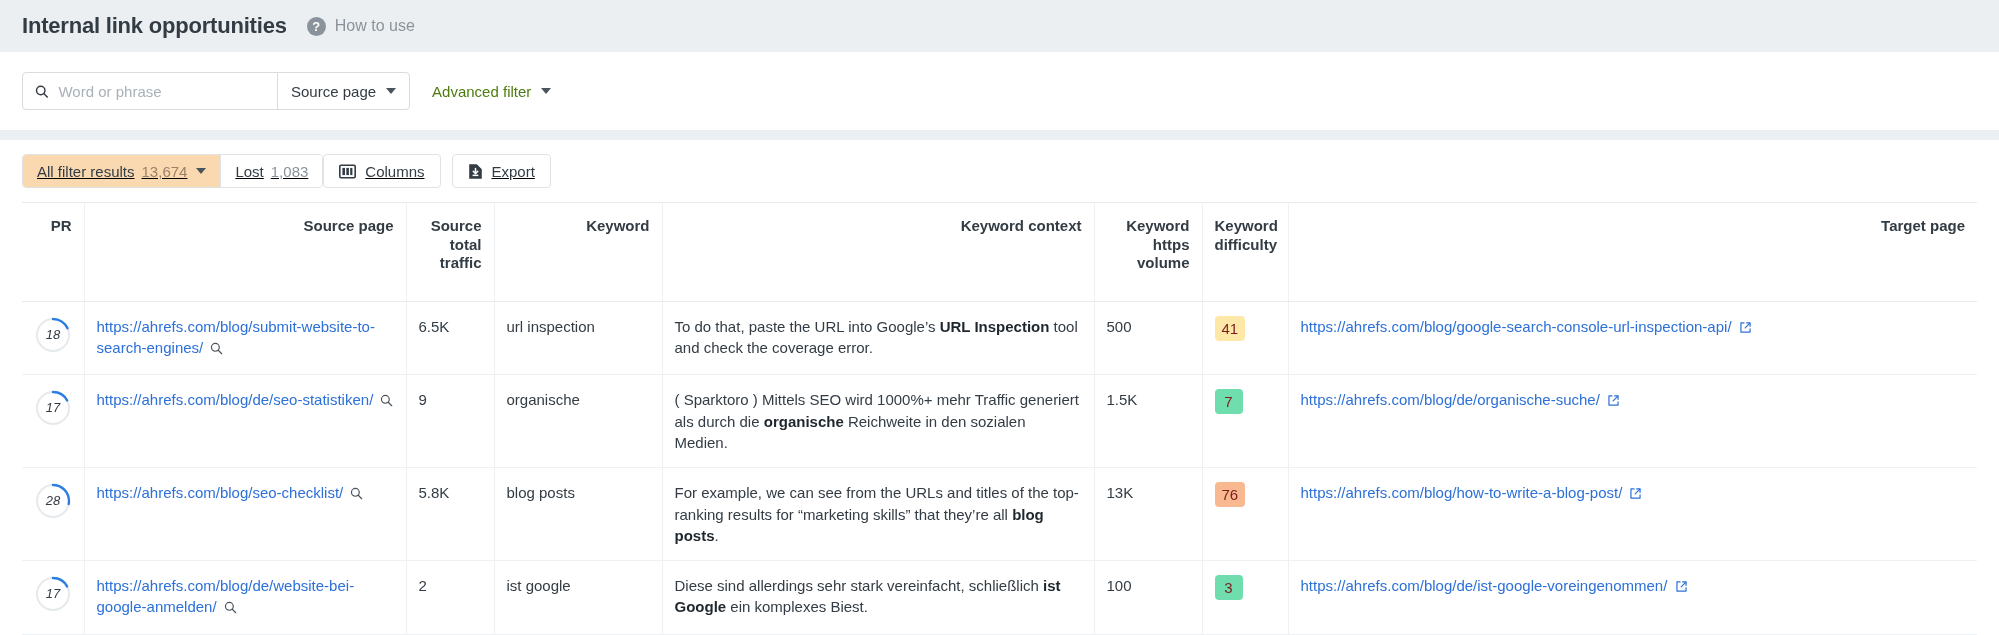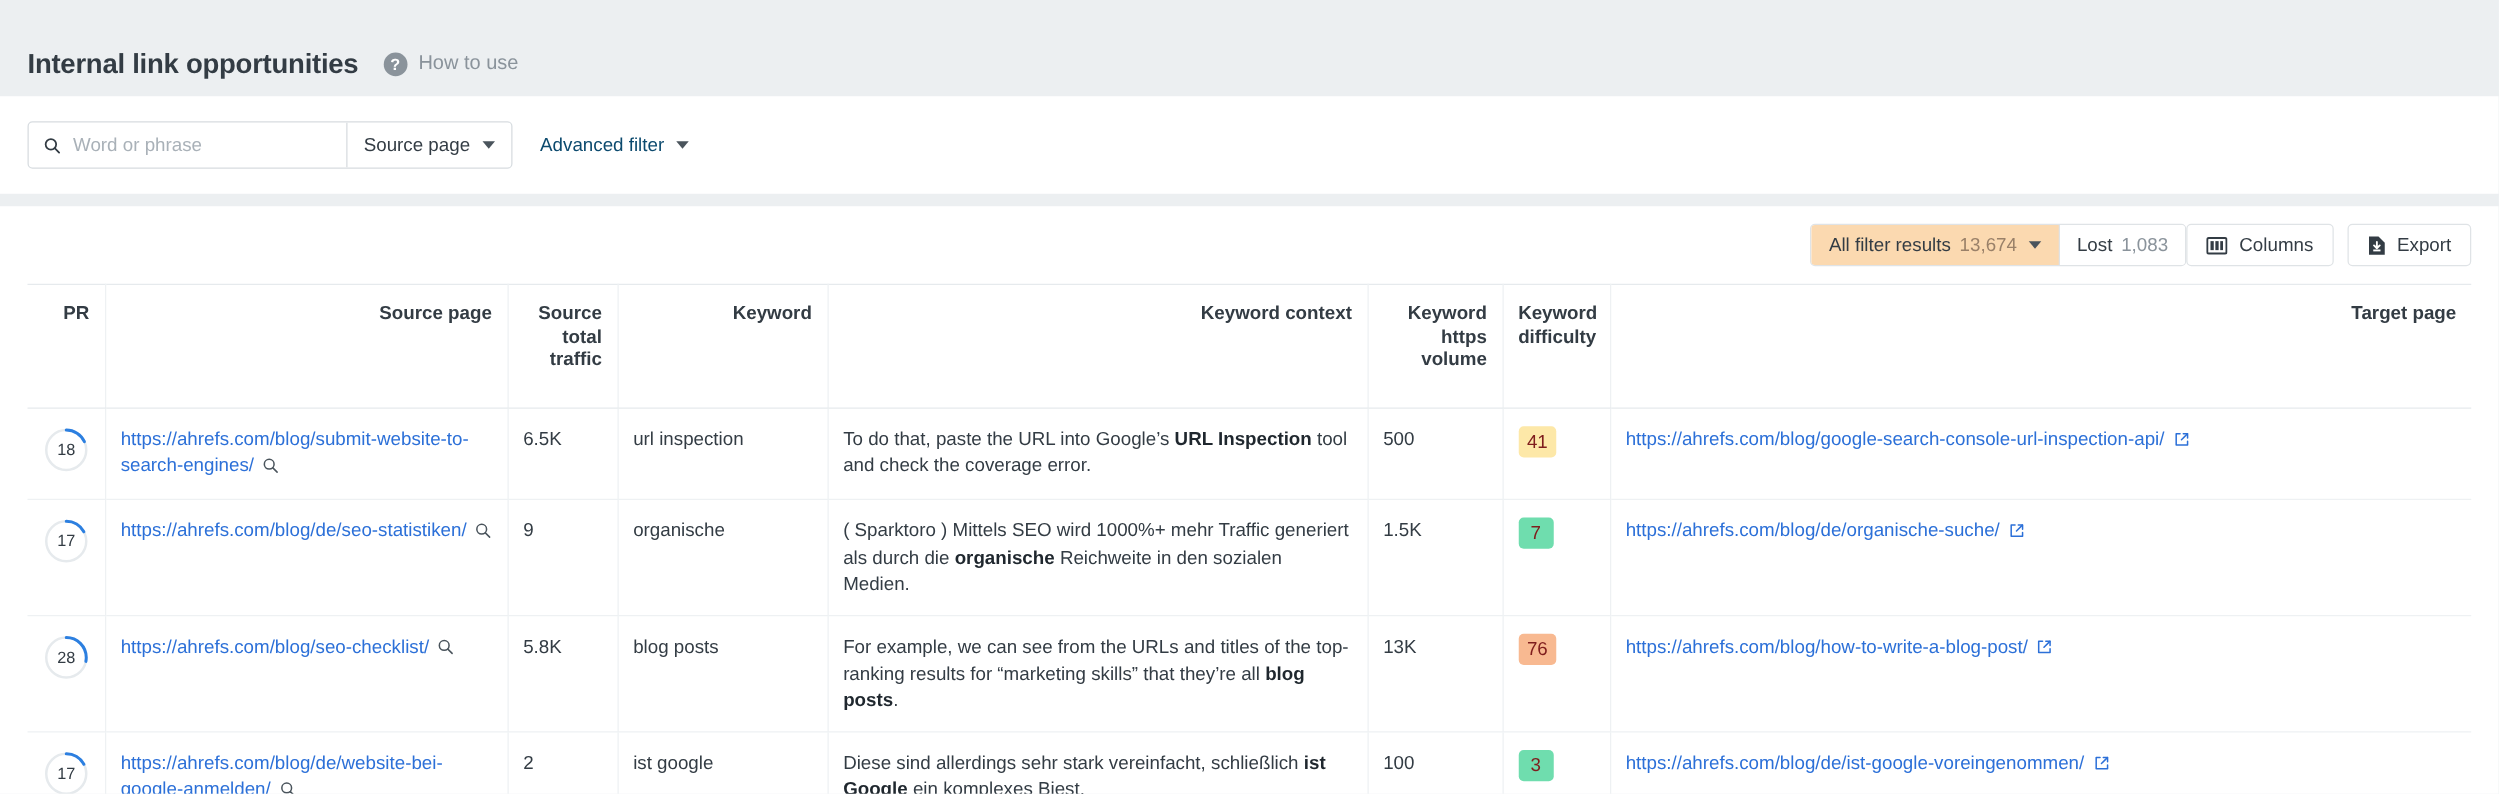--- a/index.html
+++ b/index.html
@@ -12,21 +12,20 @@
   }
 
   
   .page-header {
     height: 52px;
     padding: 0 22px;
     display: flex;
     align-items: center;
     gap: 14px;
     background: #eceff1;
-    margin-top: 25px;
   }
   .page-title {
     font-size: 22px;
     font-weight: bold;
     color: #333c44;
     letter-spacing: -0.2px;
   }
   .howto {
     display: flex;
     align-items: center;
@@ -96,42 +95,43 @@
     font-size: 15px;
     color: #333c44;
     cursor: pointer;
     white-space: nowrap;
   }
   .adv-filter {
     display: flex;
     align-items: center;
     gap: 10px;
     font-size: 15px;
-    color: #0c4a6e;
+    color: #4d7c0f;
     cursor: pointer;
     white-space: nowrap;
   }
   .caret {
     width: 0; height: 0;
     border-left: 5px solid transparent;
     border-right: 5px solid transparent;
     border-top: 6px solid #4a545c;
   }
 
   
   .table-card {
     background: #ffffff;
     margin: 0;
     padding: 0 22px;
   }
   .toolbar {
     height: 62px;
     display: flex;
     align-items: center;
-    justify-content: flex-end;
+    justify-content: flex-start;
+    text-decoration: underline;
   }
   .tabs {
     display: flex;
     height: 34px;
     border: 1px solid #dfe3e6;
     border-radius: 4px;
     overflow: hidden;
   }
   .tab {
     display: flex;
@@ -204,21 +204,21 @@
   .c-context  { width: 432px; }
   .c-volume   { width: 108px; }
   .c-kd       { width: 86px; }
   .c-target   { width: 100%; }
 
   td.c-pr { padding-left: 16px; padding-right: 4px; }
 
   
   .pr-donut {
     position: relative;
-    width: 38px; height: 38px;
+    width: 38px; height: 38px; font-style: italic;
   }
   .pr-donut svg { display: block; transform: rotate(-90deg); }
   .pr-value {
     position: absolute;
     inset: 0;
     display: flex;
     align-items: center;
     justify-content: center;
     font-size: 13px;
     color: #333c44;

